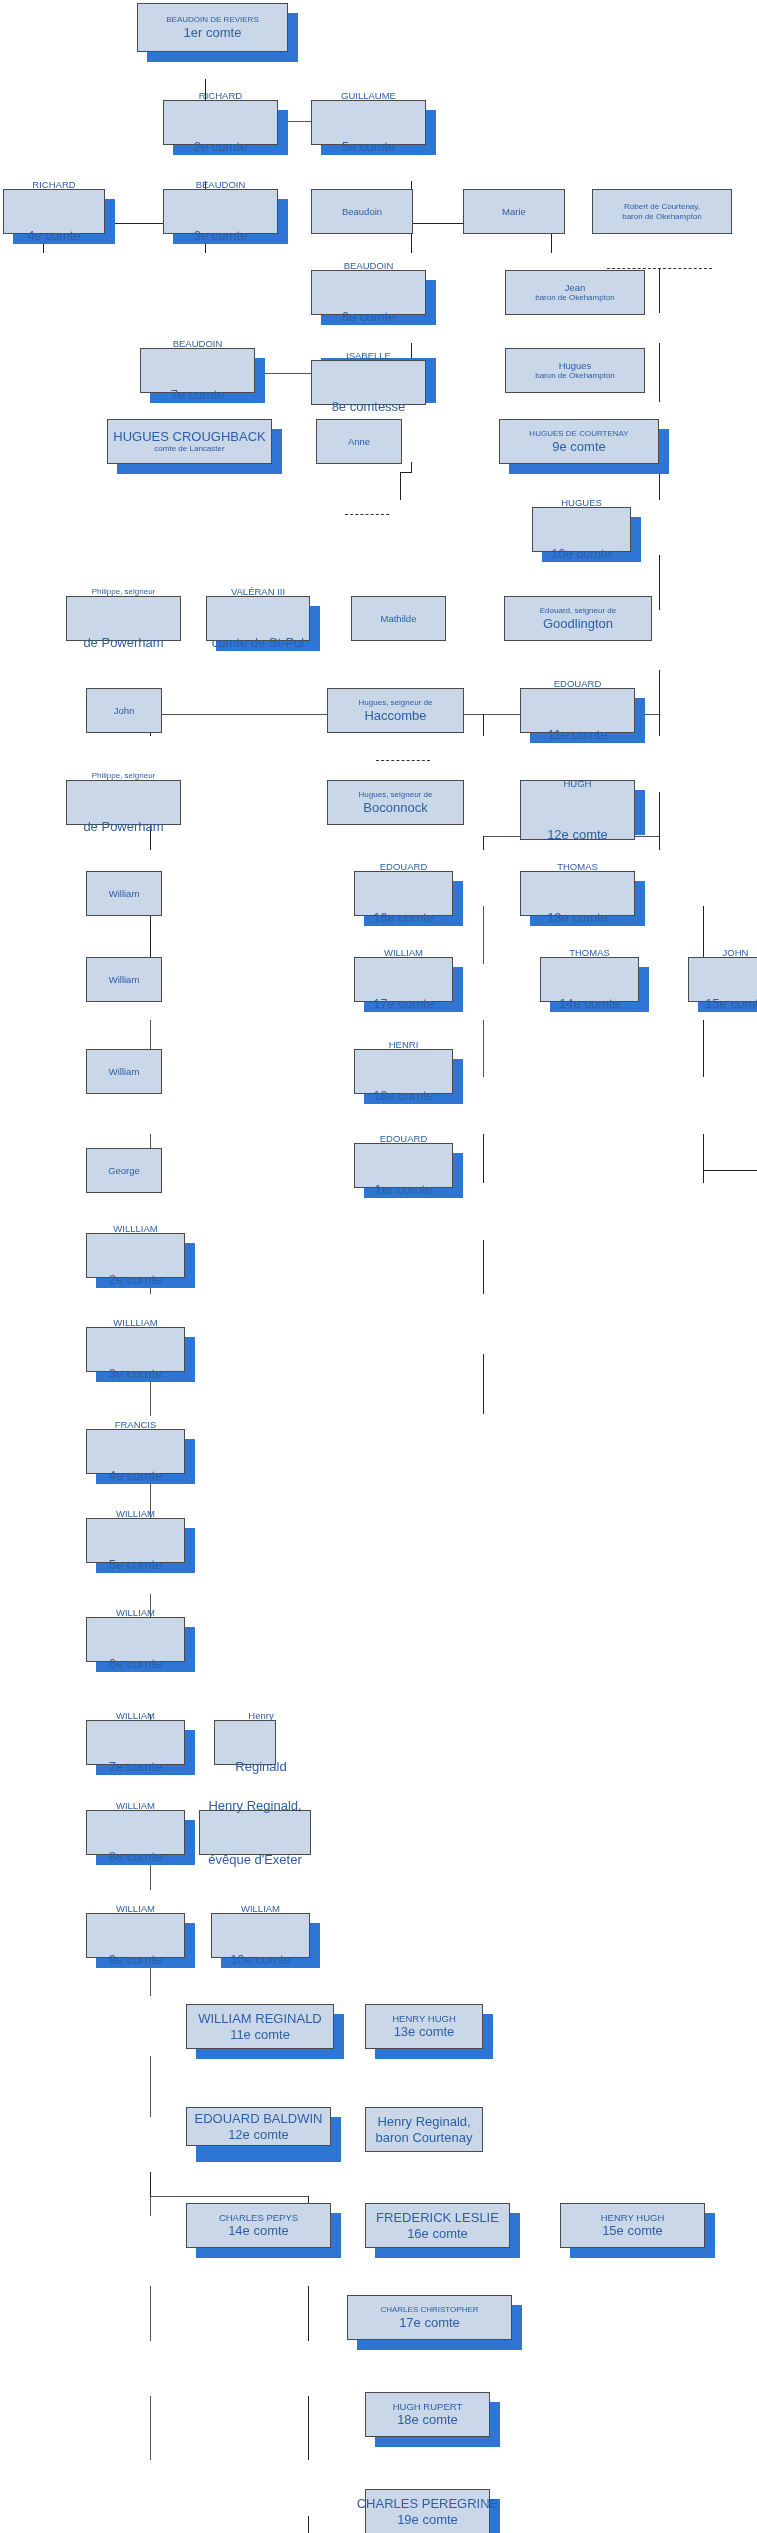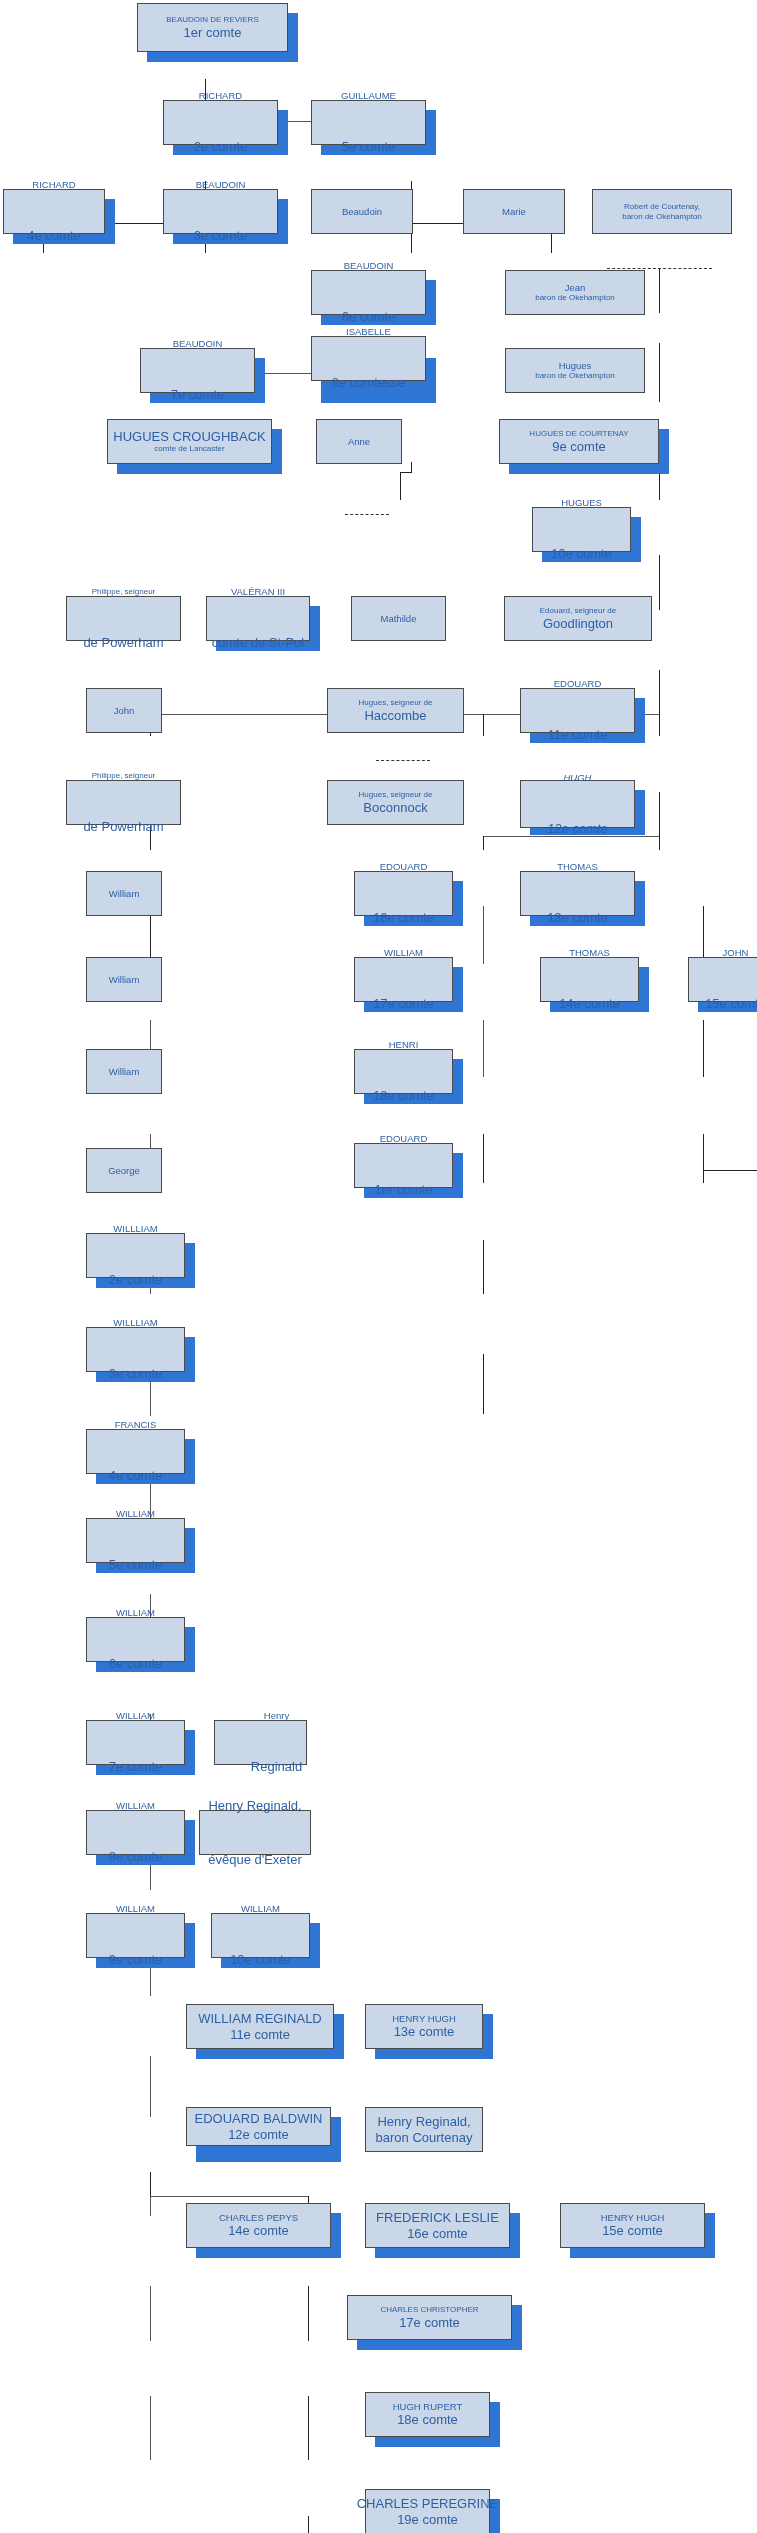--- a/index.html
+++ b/index.html
@@ -194,21 +194,21 @@
       <div class="node" id="n10" style="left: 505px; top: 270px; width: 140px; height: 45px;">
         <span class="l1 fs10">Jean</span>
         <span class="l2 fs8">baron de Okehampton</span>
       </div>
       <div class="shadow" style="left: 150px; top: 358px; width: 115px; height: 45px;"></div>
       <div class="node wrap" id="n11" style="left: 140px; top: 348px; width: 115px; height: 45px;">
         <span class="l1 fs10">BEAUDOIN</span>
         <span class="l2 fs9">7e comte</span>
       </div>
       <div class="shadow" style="left: 321px; top: 358px; width: 115px; height: 45px;"></div>
-      <div class="node wrap" id="n12" style="left: 311px; top: 336px; width: 115px; height: 45px;">
+      <div class="node wrap" id="n12" style="left: 311px; top: 360px; width: 115px; height: 45px;">
         <span class="l1 fs10">ISABELLE</span>
         <span class="l2 fs9">8e comtesse</span>
       </div>
       <div class="node" id="n13" style="left: 505px; top: 348px; width: 140px; height: 45px;">
         <span class="l1 fs10">Hugues</span>
         <span class="l2 fs8">baron de Okehampton</span>
       </div>
       <div class="shadow" style="left: 117px; top: 429px; width: 165px; height: 45px;"></div>
       <div class="node" id="n14" style="left: 107px; top: 419px; width: 165px; height: 45px;">
         <span class="l1 fs9">HUGUES CROUGHBACK</span>
@@ -257,21 +257,21 @@
       </div>
       <div class="node wrap" id="n25" style="left: 66px; top: 780px; width: 115px; height: 45px;">
         <span class="l1 fs8">Philippe, seigneur</span>
         <span class="l2 fs9">de Powerham</span>
       </div>
       <div class="node" id="n26" style="left: 327px; top: 780px; width: 137px; height: 45px;">
         <span class="l1 fs8">Hugues, seigneur de</span>
         <span class="l2 fs9">Boconnock</span>
       </div>
       <div class="shadow" style="left: 530px; top: 790px; width: 115px; height: 45px;"></div>
-      <div class="node wrap" id="n27" style="left: 520px; top: 780px; width: 115px; height: 48px; font-style: italic;">
+      <div class="node wrap" id="n27" style="left: 520px; top: 780px; width: 115px; height: 60px;">
         <span class="l1 fs10">HUGH</span>
         <span class="l2 fs9">12e comte</span>
       </div>
       <div class="node wrap" id="n28" style="left: 86px; top: 871px; width: 76px; height: 45px;">
         <span class="l1 fs10">William</span>
       </div>
       <div class="shadow" style="left: 364px; top: 881px; width: 99px; height: 45px;"></div>
       <div class="node wrap" id="n29" style="left: 354px; top: 871px; width: 99px; height: 45px;">
         <span class="l1 fs10">EDOUARD</span>
         <span class="l2 fs9">16e comte</span>
@@ -338,21 +338,21 @@
       <div class="shadow" style="left: 96px; top: 1627px; width: 99px; height: 45px;"></div>
       <div class="node wrap" id="n43" style="left: 86px; top: 1617px; width: 99px; height: 45px;">
         <span class="l1 fs10">WILLIAM</span>
         <span class="l2 fs9">6e comte</span>
       </div>
       <div class="shadow" style="left: 96px; top: 1730px; width: 99px; height: 45px;"></div>
       <div class="node wrap" id="n44" style="left: 86px; top: 1720px; width: 99px; height: 45px;">
         <span class="l1 fs10">WILLIAM</span>
         <span class="l2 fs9">7e comte</span>
       </div>
-      <div class="node wrap" id="n45" style="left: 214px; top: 1720px; width: 93px; height: 45px; padding-left: 32px;">
+      <div class="node wrap" id="n45" style="left: 214px; top: 1720px; width: 62px; height: 45px; padding-left: 32px;">
         <span class="l1 fs10">Henry</span>
         <span class="l2 fs9">Reginald</span>
       </div>
       <div class="shadow" style="left: 96px; top: 1820px; width: 99px; height: 45px;"></div>
       <div class="node wrap" id="n46" style="left: 86px; top: 1810px; width: 99px; height: 45px;">
         <span class="l1 fs10">WILLIAM</span>
         <span class="l2 fs9">8e comte</span>
       </div>
       <div class="node wrap" id="n47" style="left: 199px; top: 1810px; width: 112px; height: 45px;">
         <span class="l1 fs9">Henry Reginald,</span>

